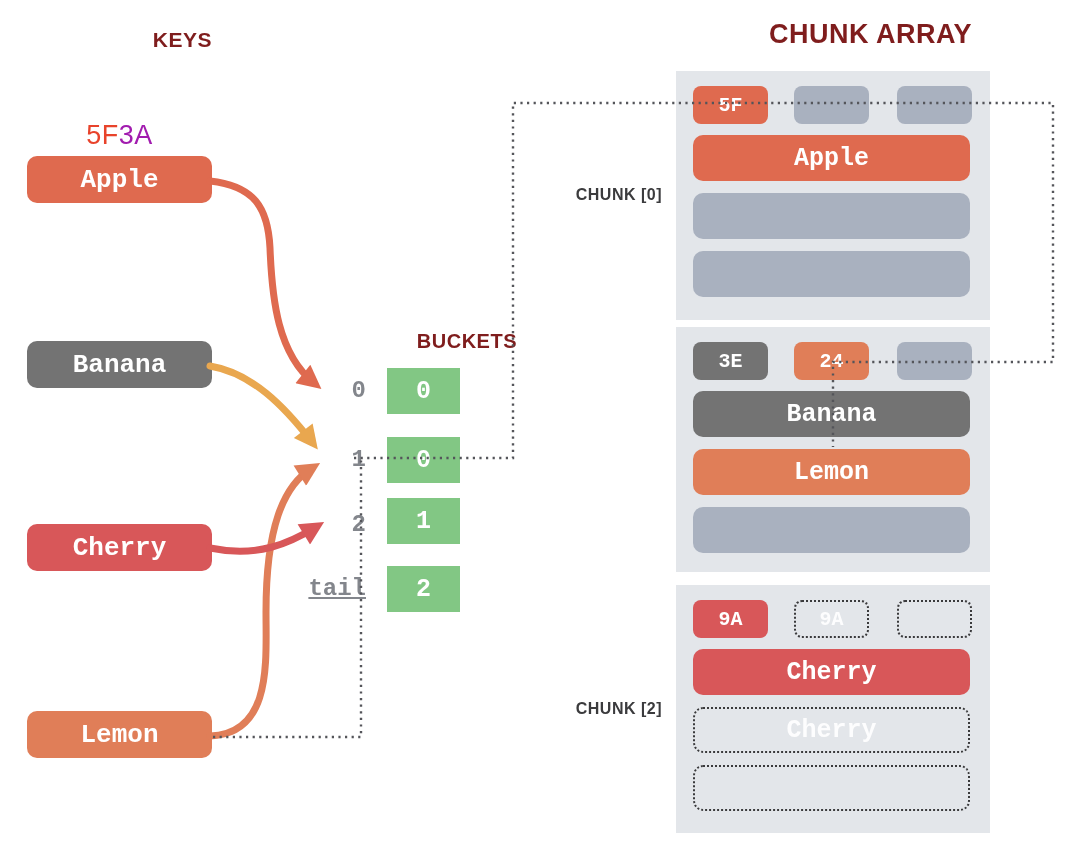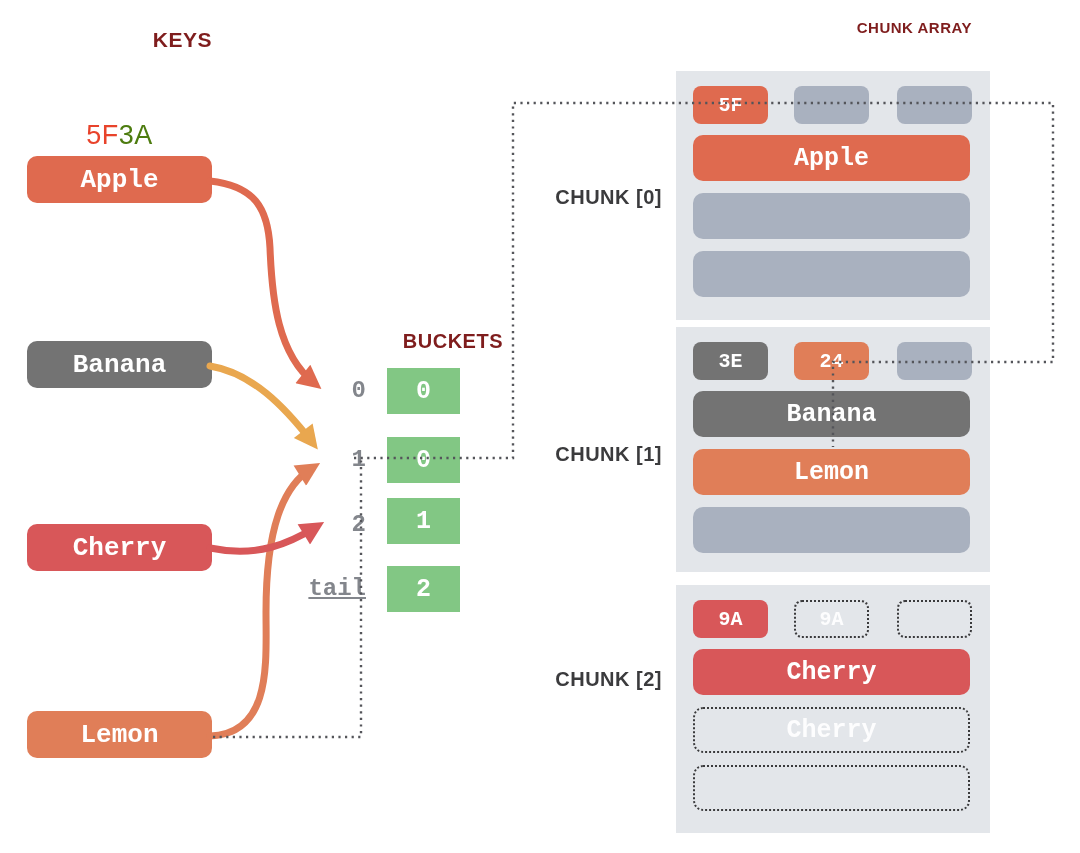--- a/index.html
+++ b/index.html
@@ -5,29 +5,29 @@
   html,body{margin:0;padding:0;background:#ffffff;}
   .canvas{
     position:relative;width:1080px;height:853px;background:#ffffff;overflow:hidden;
     font-family:"Liberation Sans",sans-serif;
   }
   .hdr{
     position:absolute;font-weight:700;color:#7f1d1d;letter-spacing:.5px;
     text-align:right;white-space:nowrap;
   }
   .keys-hdr{left:27px;top:28px;width:185px;font-size:21px;}
-  .buckets-hdr{left:343px;top:330px;width:160px;font-size:20px;}
-  .chunkarray-hdr{left:692px;top:19px;width:280px;font-size:15px;}
+  .buckets-hdr{left:357px;top:330px;width:160px;font-size:20px;}
+  .chunkarray-hdr{left:692px;top:19px;width:280px;font-size:27px;}
 
   .hexlbl{
     position:absolute;left:27px;width:185px;height:30px;text-align:center;
     font-size:27px;font-weight:500;letter-spacing:.5px;white-space:nowrap;
   }
   .hex-red{color:#e8432b;}
-  .hex-dark{color:#4d7c0f;}
+  .hex-dark{color:#a21caf;}
 
   .keybox{
     position:absolute;left:27px;width:185px;height:47px;border-radius:10px;
     color:#ffffff;font-family:"Liberation Mono",monospace;font-weight:700;font-size:26px;
     display:flex;align-items:center;justify-content:center;box-sizing:border-box;
   }
 
   .bg-terracotta{background:#df6a4f;}
   .bg-amber{background:#737373;}
   .bg-crimson{background:#d85759;}
@@ -39,21 +39,21 @@
     text-align:right;color:#83868c;font-family:"Liberation Mono",monospace;
     font-weight:700;font-size:24px;
   }
   .bucket-box{
     position:absolute;left:387px;width:73px;height:46px;background:#82c784;
     color:#ffffff;font-family:"Liberation Mono",monospace;font-weight:700;font-size:25px;
     display:flex;align-items:center;justify-content:center;
   }
 
   .chunk-lbl{
-    position:absolute;left:470px;width:192px;font-size:20px;font-weight:700;
+    position:absolute;left:470px;width:192px;font-size:16px;font-weight:700;
     color:#3b3b3d;text-align:right;letter-spacing:.5px;white-space:nowrap;
   }
   .panel{
     position:absolute;left:676px;width:314px;background:#e3e6ea;
   }
   .slot{
     position:absolute;top:15px;width:75px;height:38px;border-radius:8px;
     color:#ffffff;font-family:"Liberation Mono",monospace;font-weight:700;font-size:20px;
     display:flex;align-items:center;justify-content:center;box-sizing:border-box;
   }
@@ -94,22 +94,21 @@
   <div class="bucket-idx" style="top:444px;">1</div>
   <div class="bucket-box" style="top:437px;">0</div>
 
   <div class="bucket-idx" style="top:509px;">2</div>
   <div class="bucket-box" style="top:498px;">1</div>
 
   <div class="bucket-idx" style="top:573px;text-decoration:underline;">tail</div>
   <div class="bucket-box" style="top:566px;">2</div>
 
   <div class="chunk-lbl" style="top:186px;">CHUNK [0]</div>
-  <div class="chunk-lbl" style="top:443px;">CHUNK [1]</div>
-  <div class="chunk-lbl" style="top:668px;">CHUNK [2]</div>
+  <div class="chunk-lbl" style="top:700px;">CHUNK [2]</div>
 
   <div class="panel" style="top:71px;height:249px;">
     <div class="slot s1 bg-terracotta">5F</div>
     <div class="slot s2 bg-gray"></div>
     <div class="slot s3 bg-gray"></div>
     <div class="crow r1 bg-terracotta">Apple</div>
     <div class="crow r2 bg-gray"></div>
     <div class="crow r3 bg-gray"></div>
   </div>
 

